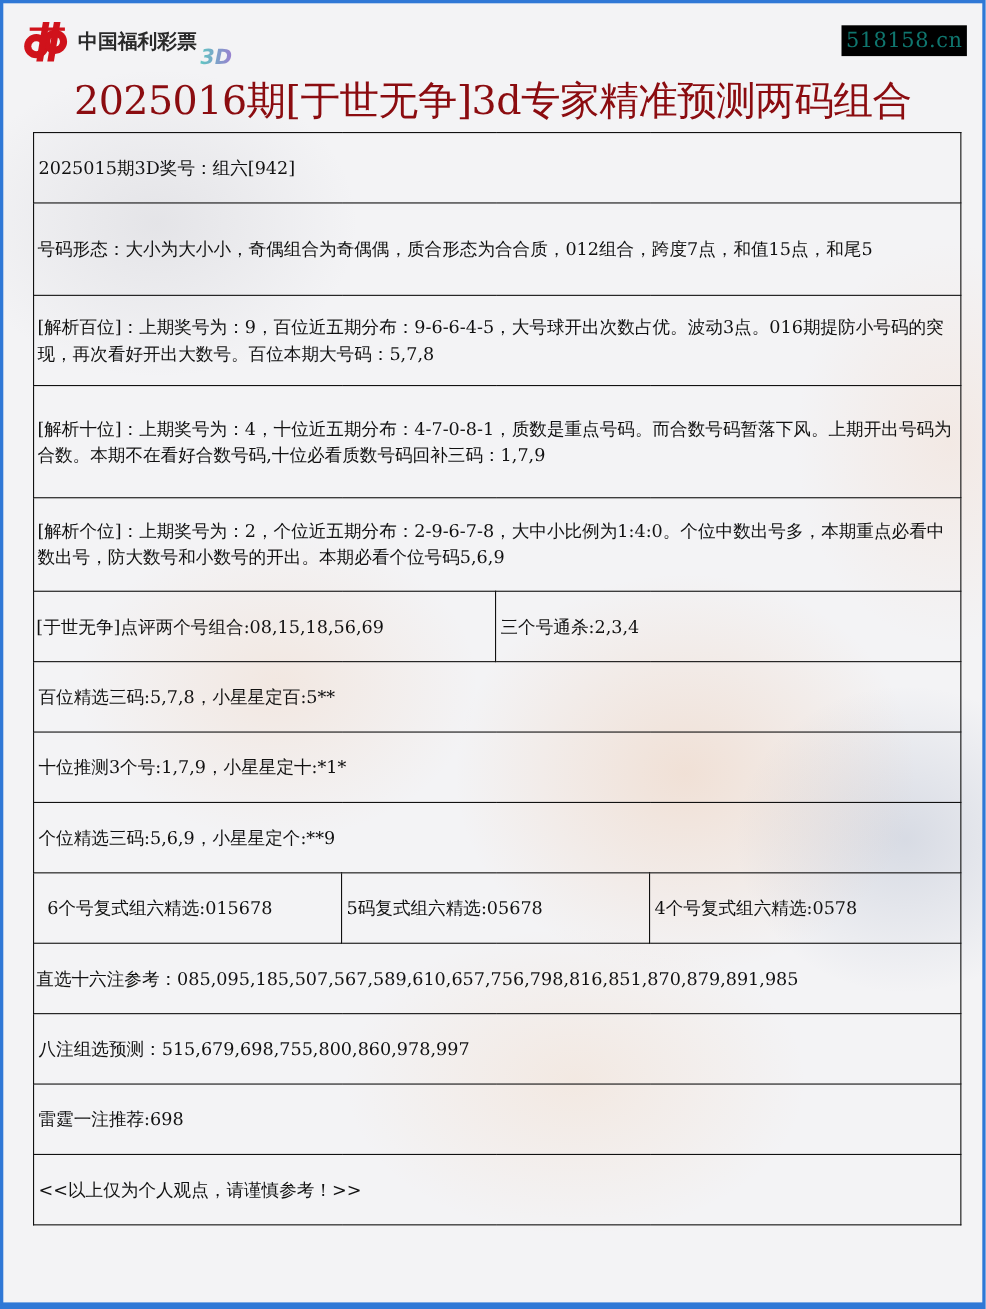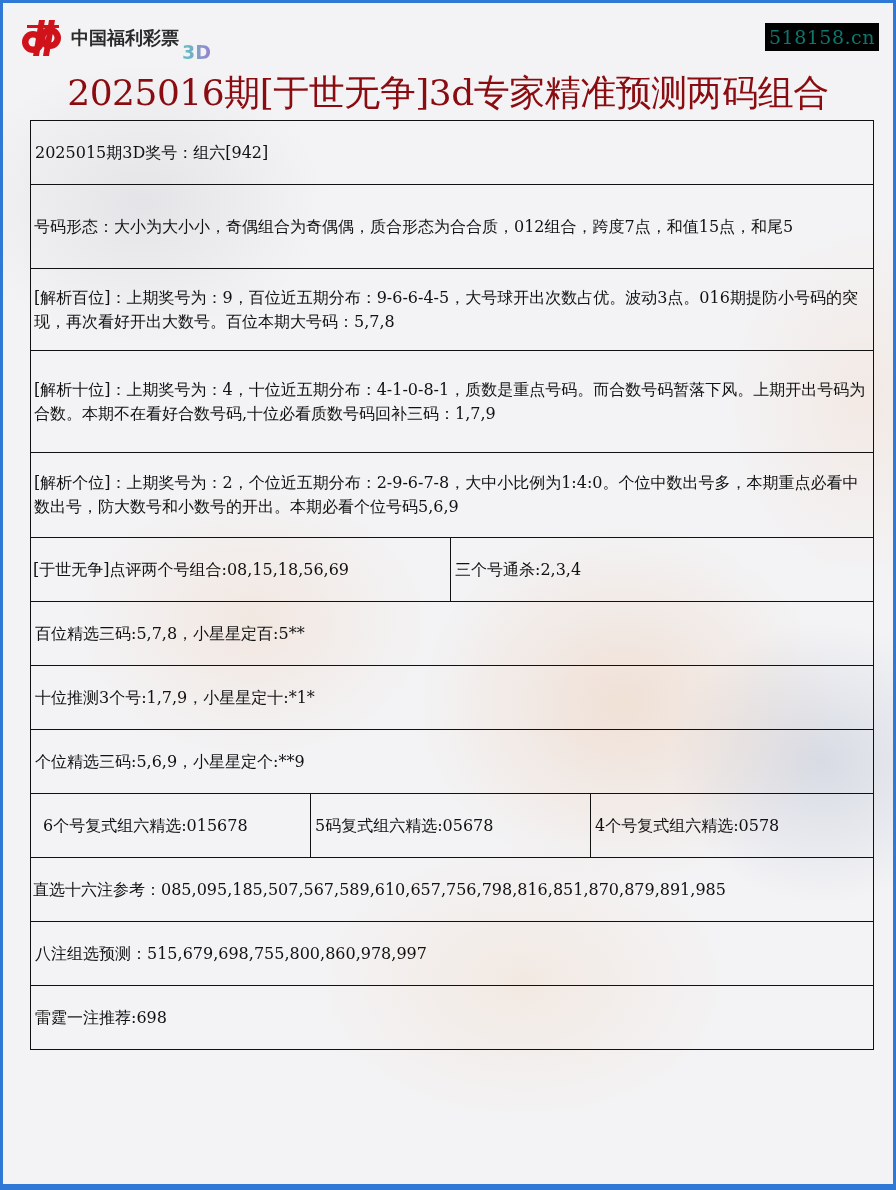--- a/index.html
+++ b/index.html
@@ -20,21 +20,21 @@
       #f3f3f5;
   }
   .logo { position: absolute; left: 16px; top: 9px; display: flex; align-items: center; }
   .logo-mark { width: 46px; height: 40px; }
   .logo-text {
     margin-left: 6px; font-family: "DejaVu Sans", "Liberation Sans", sans-serif;
     font-weight: bold; font-size: 18px; color: #2a2a2a; letter-spacing: 0px;
   }
   .logo-3d {
     font-family: "DejaVu Sans", "Liberation Sans", sans-serif;
-    font-weight: bold; font-size: 19px; margin-left: 3px;
+    font-style: italic; font-weight: bold; font-size: 19px; margin-left: 3px;
     background: linear-gradient(90deg, #5fc7c2, #9a7fd0);
     -webkit-background-clip: text; background-clip: text; color: transparent; margin-top: 29px;
   }
   .badge {
     position: absolute; left: 762px; top: 20px; width: 114px; height: 28px;
     background: #000; color: #0f766e; font-family: "DejaVu Serif", serif;
     font-size: 19px; line-height: 28px; text-align: center; letter-spacing: 0.5px;
   }
   .title {
     position: absolute; left: 0; top: 66px; width: 890px; text-align: center;
@@ -90,21 +90,21 @@
         <tr>
       <td colspan="4" class="h64">2025015期3D奖号：组六[942]</td>
     </tr>
     <tr>
       <td colspan="4" class="left h84">号码形态：大小为大小小，奇偶组合为奇偶偶，质合形态为合合质，012组合，跨度7点，和值15点，和尾5</td>
     </tr>
     <tr>
       <td colspan="4" class="left h82">[解析百位]：上期奖号为：9，百位近五期分布：9-6-6-4-5，大号球开出次数占优。波动3点。016期提防小号码的突现，再次看好开出大数号。百位本期大号码：5,7,8</td>
     </tr>
     <tr>
-      <td colspan="4" class="left h102">[解析十位]：上期奖号为：4，十位近五期分布：4-1-0-8-1，质数是重点号码。而合数号码暂落下风。上期开出号码为合数。本期不在看好合数号码,十位必看质数号码回补三码：1,7,9</td>
+      <td colspan="4" class="left h102">[解析十位]：上期奖号为：4，十位近五期分布：4-7-0-8-1，质数是重点号码。而合数号码暂落下风。上期开出号码为合数。本期不在看好合数号码,十位必看质数号码回补三码：1,7,9</td>
     </tr>
     <tr>
       <td colspan="4" class="left h85">[解析个位]：上期奖号为：2，个位近五期分布：2-9-6-7-8，大中小比例为1:4:0。个位中数出号多，本期重点必看中数出号，防大数号和小数号的开出。本期必看个位号码5,6,9</td>
     </tr>
     <tr>
       <td colspan="2" class="h64" style="padding:0 2px;">[于世无争]点评两个号组合:08,15,18,56,69</td>
       <td colspan="2" class="h64">三个号通杀:2,3,4</td>
     </tr>
     <tr>
       <td colspan="4" class="h64">百位精选三码:5,7,8，小星星定百:5**</td>
@@ -122,15 +122,18 @@
     </tr>
     <tr>
       <td colspan="4" class="h64" style="padding:0 2px;white-space:nowrap;">直选十六注参考：085,095,185,507,567,589,610,657,756,798,816,851,870,879,891,985</td>
     </tr>
     <tr>
       <td colspan="4" class="h64">八注组选预测：515,679,698,755,800,860,978,997</td>
     </tr>
     <tr>
       <td colspan="4" class="h64">雷霆一注推荐:698</td>
     </tr>
+    <tr>
+      <td colspan="4" class="h64">&lt;&lt;以上仅为个人观点，请谨慎参考！&gt;&gt;</td>
+    </tr>
   </tbody>
     </table>
 </div>
 
 </body></html>

